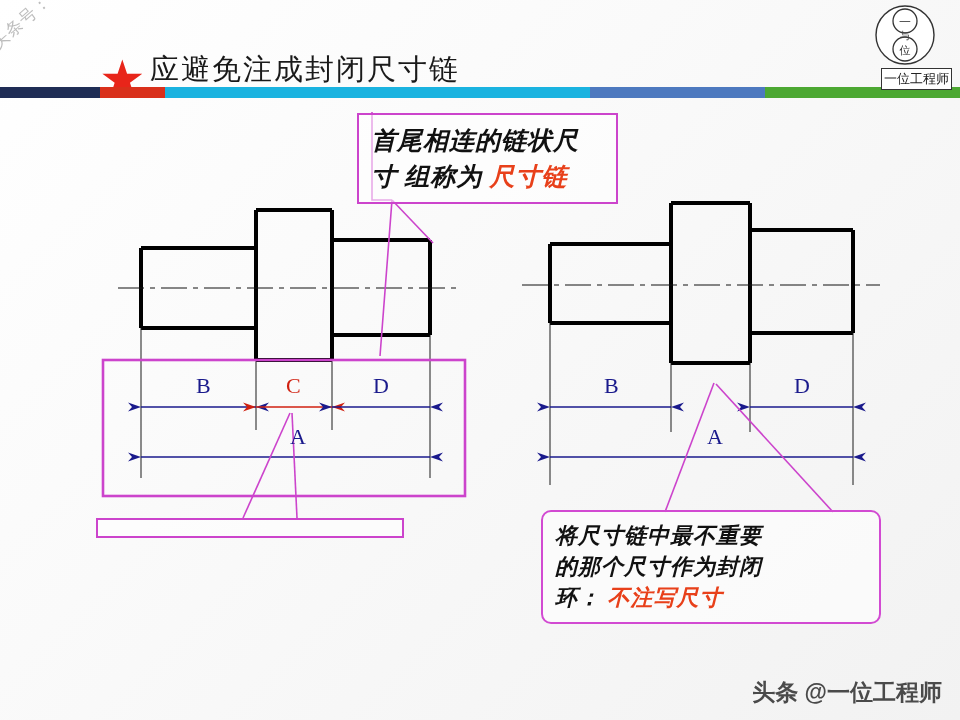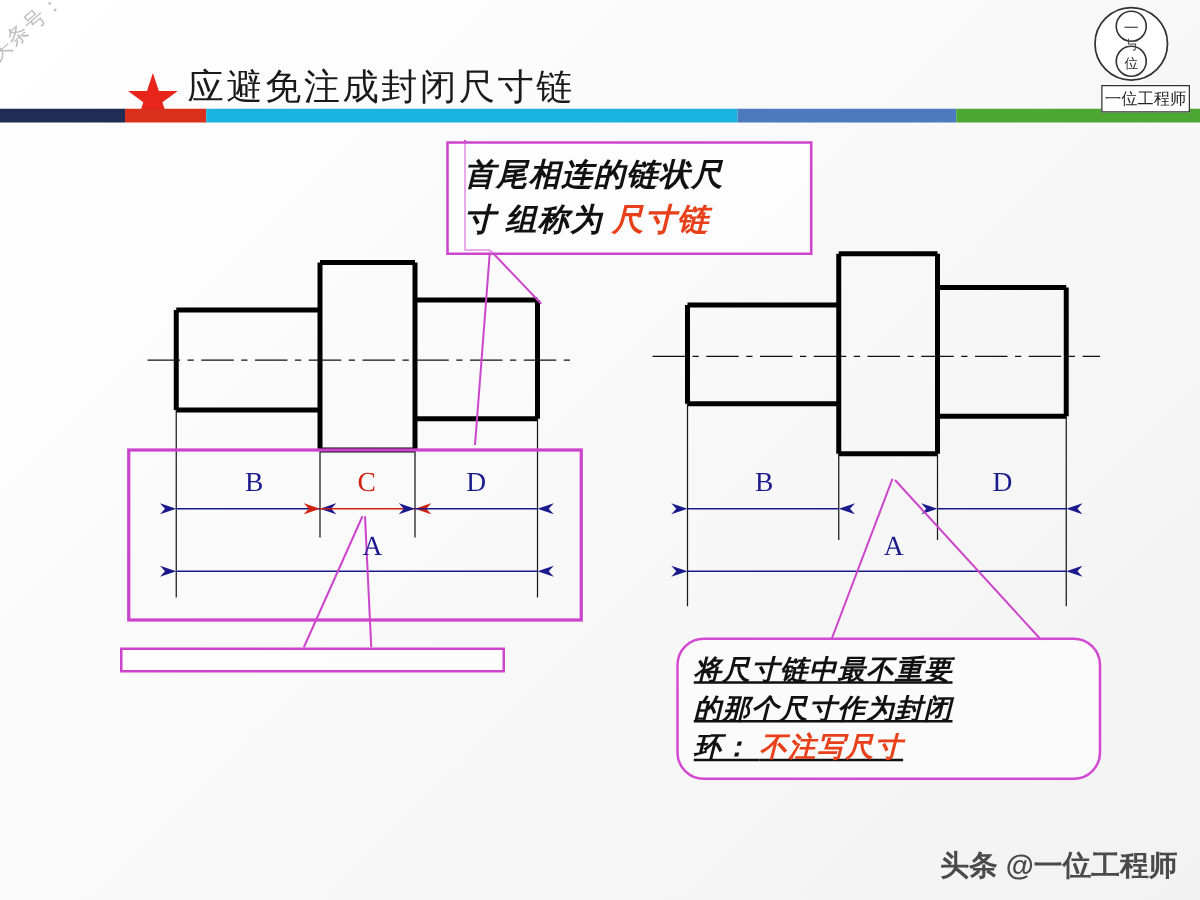--- a/index.html
+++ b/index.html
@@ -108,38 +108,37 @@
     padding: 8px 12px;
     font-family: "Liberation Serif", serif;
     font-weight: bold;
     font-style: italic;
     color: #111;
     line-height: 1.42;
   }
   .callout .hl { color: #e8401a; }
   #callout-chain {
     left: 357px; top: 113px;
-    width: 293px;
+    width: 261px;
     font-size: 25px;
     letter-spacing: 1px;
   }
   #callout-left {
     left: 96px; top: 518px;
     width: 308px;
     font-size: 22px;
     letter-spacing: 1px;
   }
   #callout-right {
     left: 541px; top: 510px;
     width: 340px;
     font-size: 22px;
     letter-spacing: 1px;
-    border-radius: 22px;
+    border-radius: 10px;
     border-color: #d24ad2;
-    text-decoration: underline;
   }
 
   
   #draw {
     position: absolute;
     left: 0; top: 0;
     width: 960px; height: 720px;
     pointer-events: none;
   }
   .dimlabel {

